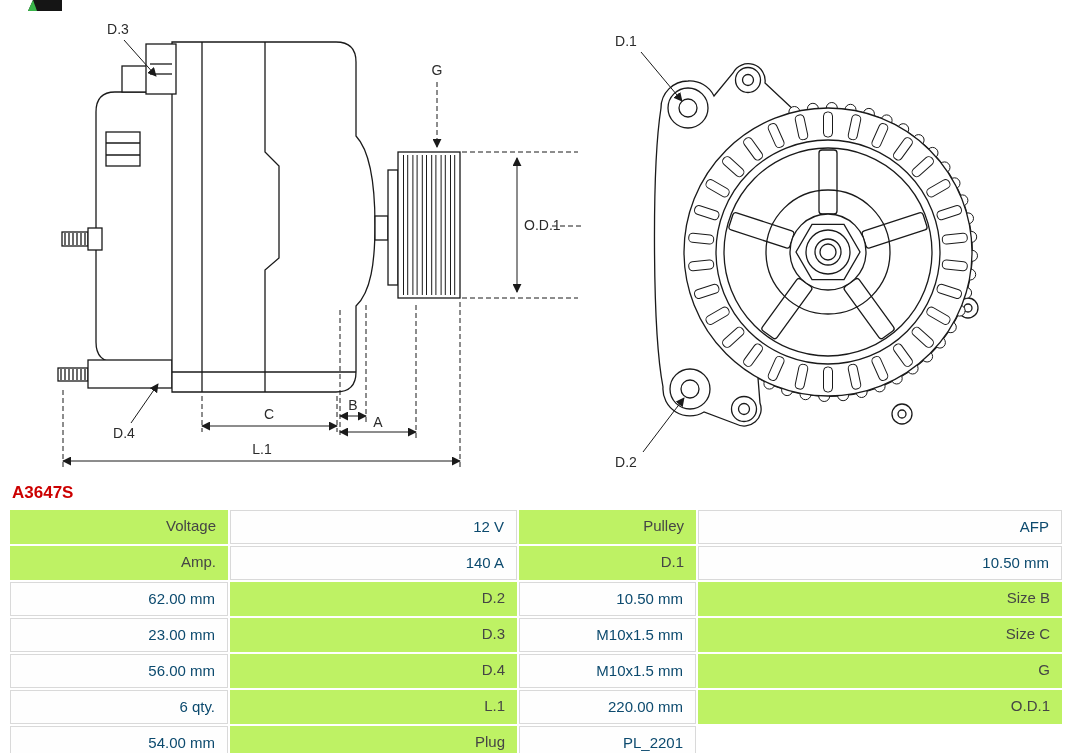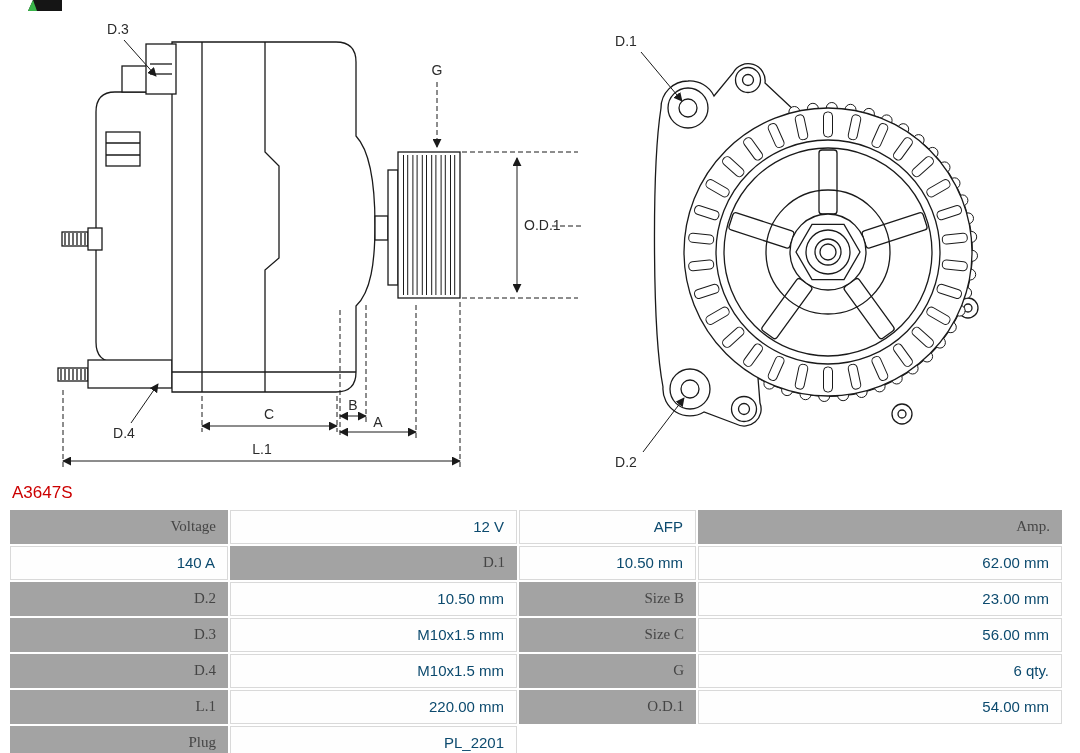--- a/index.html
+++ b/index.html
@@ -4,34 +4,34 @@
 <style>
   html,body{margin:0;padding:0;}
   body{
     width:1080px;height:753px;background:#ffffff;
     font-family:"Liberation Sans", sans-serif;color:#404040;
     position:relative;overflow:hidden;
   }
   .diagram-area{position:relative;width:1080px;height:478px;}
   .brand-logo{position:absolute;left:28px;top:0;width:34px;height:12px;}
   .part-number{
-    margin:4px 0 6px 12px;font-size:17px;font-weight:400;color:#cc0000;line-height:22px;
+    margin:4px 0 6px 12px;font-size:17px;font-weight:700;color:#cc0000;line-height:22px;
   }
   .spec-table{
     display:grid;
     grid-template-columns:218px 287px 177px 1fr;
     gap:2px;
     margin:0 18px 0 10px;
   }
   .cell{
     font-size:15px;line-height:18px;padding:7px 12px;
     text-align:right;white-space:nowrap;overflow:hidden;
     box-sizing:border-box;
   }
-  .cell.label{background:#a3a3a3;color:#454545;font-family:Liberation Serif, serif;}
+  .cell.label{background:#bef264;color:#454545;}
   .cell.value{background:#fefefe;border:1px solid #d9d9d9;color:#0c4a6e;}
   svg text{font-family:"Liberation Sans", sans-serif;font-size:14px;fill:#2b2b2b;stroke:none;}
   .dim{stroke:#1a1a1a;stroke-width:1;fill:none;}
   .dashed{stroke:#1a1a1a;stroke-width:1;fill:none;stroke-dasharray:5 3;}
 </style>
 </head>
 <body>
 
 <div class="diagram-area">
   <svg class="brand-logo" viewBox="0 0 34 12" width="34" height="12">
@@ -252,20 +252,21 @@
       <text x="626" y="467" text-anchor="middle">D.2</text>
     </g>
   </svg>
 </div>
 
 <div class="part-number">A3647S</div>
 
 <div class="spec-table">
   <div class="cell label">Voltage</div>
   <div class="cell value">12 V</div>
+  <div class="cell label">Pulley</div>
   <div class="cell value">AFP</div>
 
   <div class="cell label">Amp.</div>
   <div class="cell value">140 A</div>
   <div class="cell label">D.1</div>
   <div class="cell value">10.50 mm</div>
 
   <div class="cell value">62.00 mm</div>
   <div class="cell label">D.2</div>
   <div class="cell value">10.50 mm</div>

